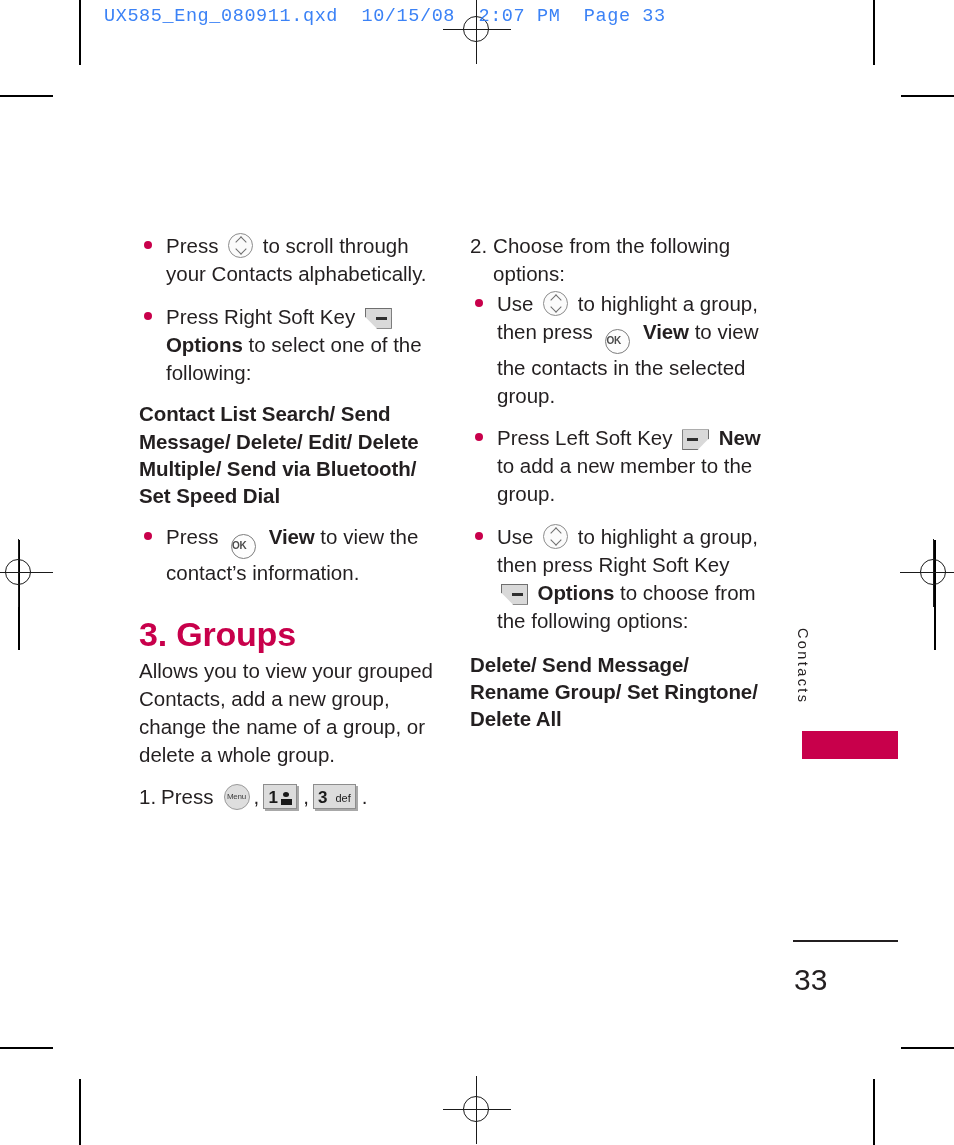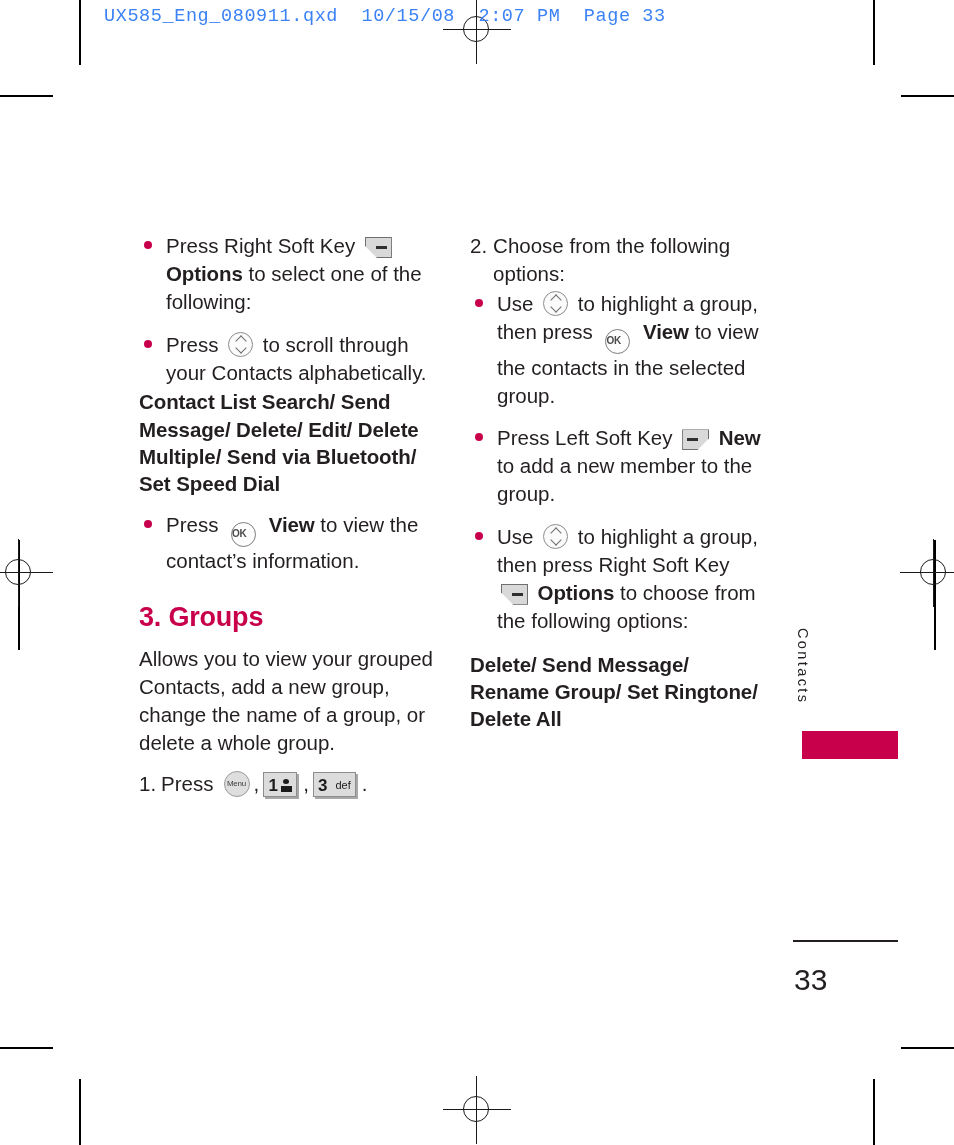--- a/index.html
+++ b/index.html
@@ -100,33 +100,32 @@
     height: 8px;
     border-radius: 50%;
     background: #c8004b;
   }
   .sub-bullets { margin-top: 14px; }
 
   b, .bold { font-weight: bold; letter-spacing: -0.1px; }
 
   .optlist {
     font-weight: bold;
-    margin-top: 2px;
+    margin-top: 14px;
     margin-bottom: 14px;
     line-height: 1.33;
     letter-spacing: -0.1px;
   }
   .col-right .optlist { margin-top: 16px; }
 
   .heading {
     color: #c8004b;
     font-weight: bold;
-    font-size: 27px;
+    font-size: 34px;
     margin-top: 24px;
-    margin-bottom: 9px;
     letter-spacing: -0.2px;
   }
   .para { margin-bottom: 14px; }
   .keyline { margin-top: 6px; display: flex; align-items: center; }
 
   
   .ico {
     display: inline-block;
     vertical-align: -5px;
     position: relative;
@@ -333,24 +332,24 @@
 </div>
 
 <div class="slug">UX585_Eng_080911.qxd  10/15/08  2:07 PM  Page 33</div>
 
 <div class="page">
 
   <div class="col col-left">
 
     <ul class="bullets">
       <li>
+        <span><span>Press </span><span class="ico ico-nav"></span><span> to scroll through your Contacts alphabetically.</span></span>
+      </li>
+      <li>
         <span><span>Press Right Soft Key </span><span class="ico ico-soft ico-soft-right"></span><b> Options</b><span> to select one of the following:</span></span>
-      </li>
-      <li>
-        <span><span>Press </span><span class="ico ico-nav"></span><span> to scroll through your Contacts alphabetically.</span></span>
       </li>
     </ul>
 
     <div class="optlist">Contact List Search/ Send Message/ Delete/ Edit/ Delete Multiple/ Send via Bluetooth/ Set Speed Dial</div>
 
     <ul class="bullets">
       <li>
         <span><span>Press </span><span class="ico ico-ok">OK</span><b> View</b><span> to view the contact’s information.</span></span>
       </li>
     </ul>

